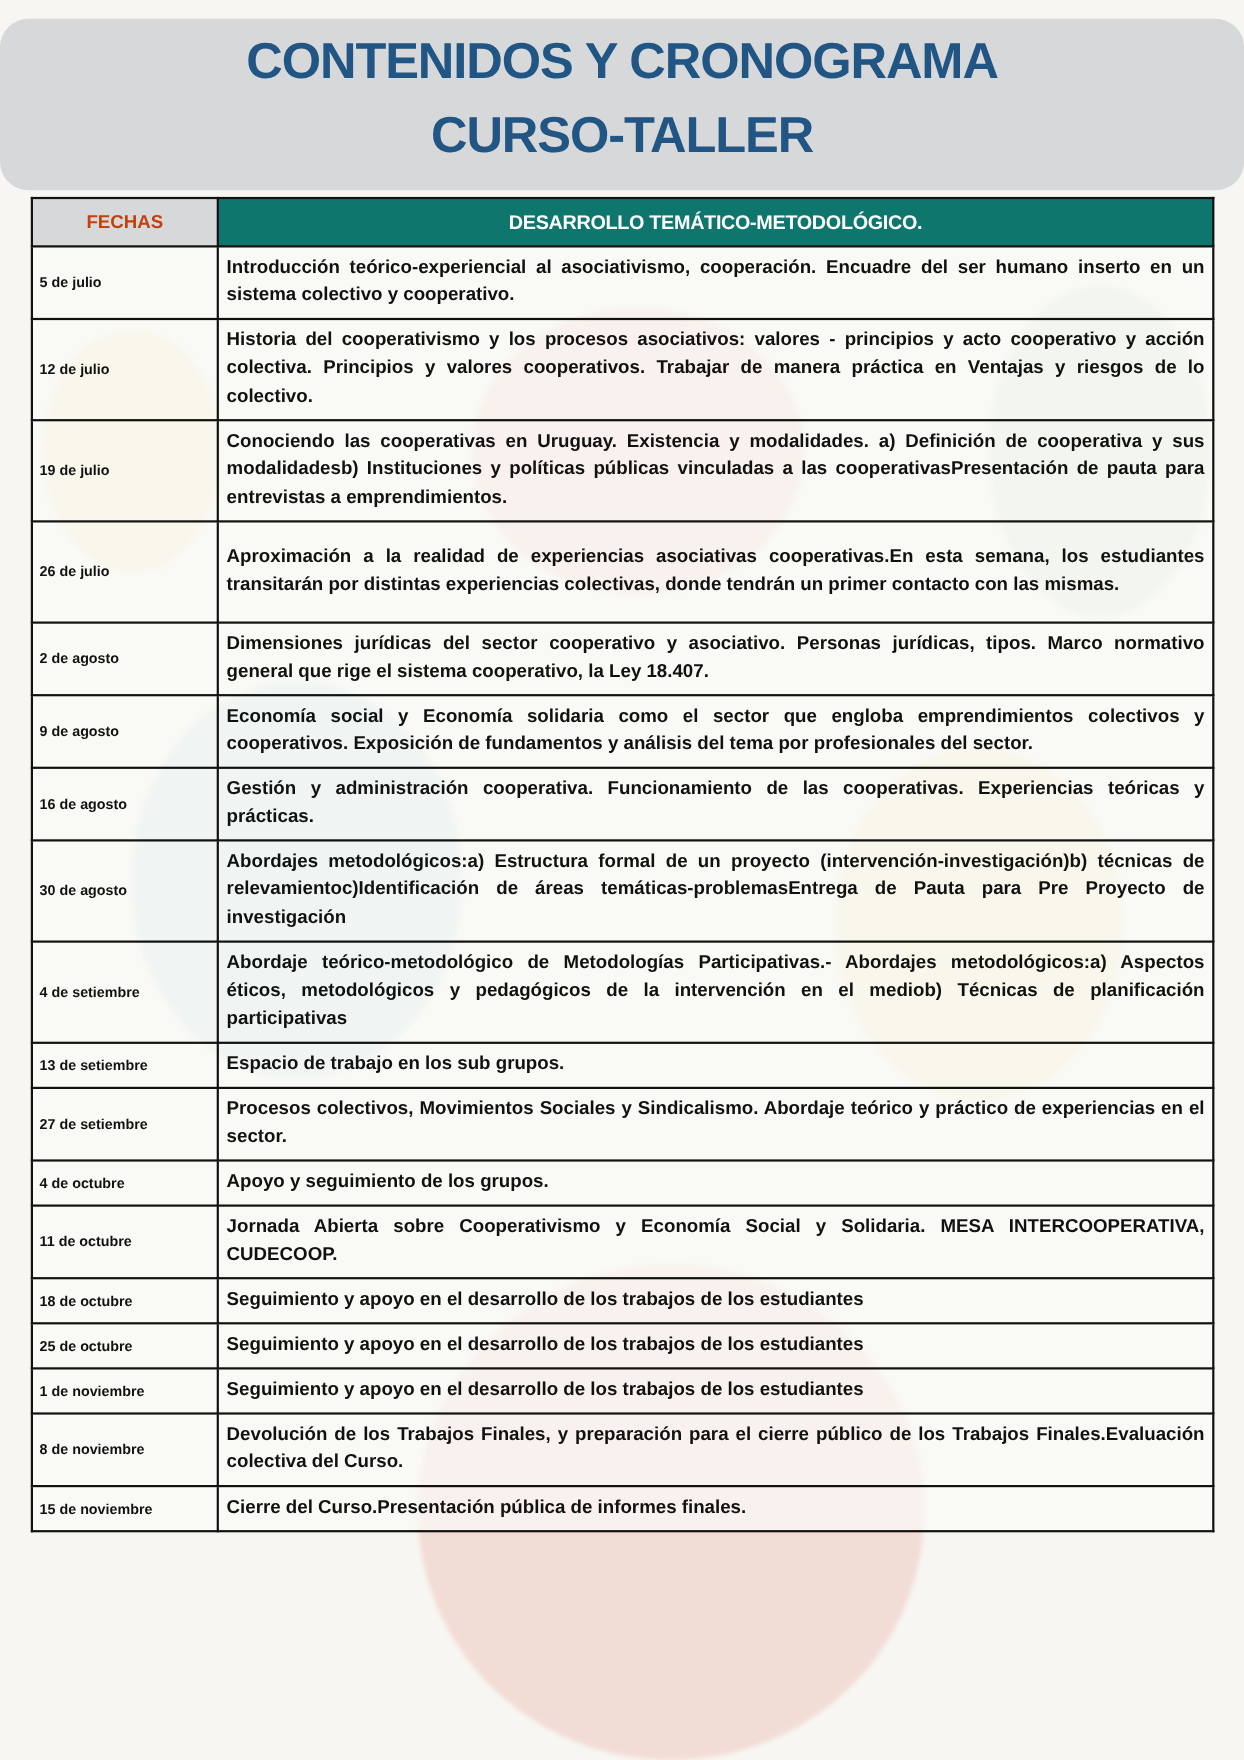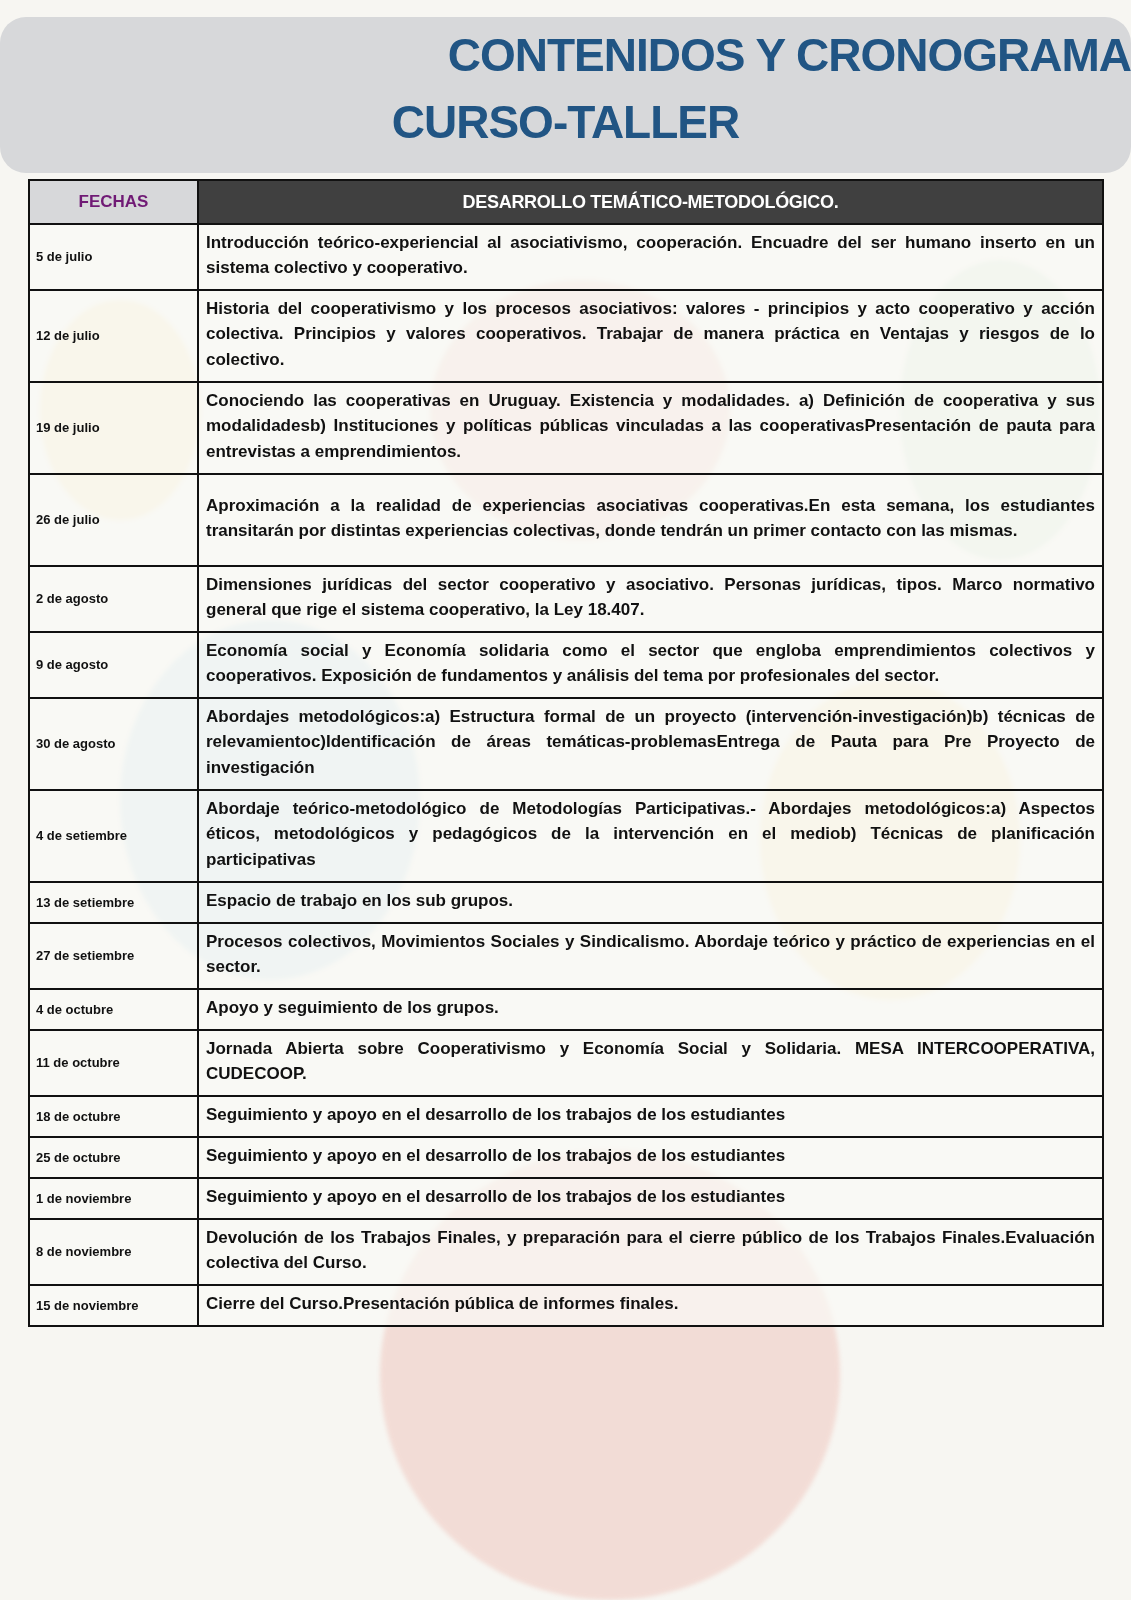--- a/index.html
+++ b/index.html
@@ -12,30 +12,30 @@
     .bg-blob { position: absolute; border-radius: 50%; opacity: 0.18; filter: blur(2px); }
     .header {
       position: absolute; left: 0; top: 17px; width: 1131px; height: 156px;
       background: #d7d8da; border-radius: 26px;
     }
     .title {
       position: absolute; left: 0; width: 1131px; text-align: center;
       color: #215584; font-weight: bold; font-size: 46px; letter-spacing: -1px;
       font-family: "Liberation Sans", sans-serif;
     }
-    .title.l1 { top: 28px; text-align: right; }
+    .title.l1 { top: 28px; }
     .title.l2 { top: 95px; }
     table {
       position: absolute; left: 28px; top: 179px; width: 1076px;
       border-collapse: collapse; table-layout: fixed;
     }
     td, th { border: 2.5px solid #111; padding: 0 7px; }
     th { height: 42px; font-weight: bold; }
-    th.c1 { width: 153px; background: #d7d8da; color: #701a75; font-size: 17px; }
-    th.c2 { background: #404040; color: #ffffff; font-size: 18px; letter-spacing: -0.3px; text-align: center; }
+    th.c1 { width: 153px; background: #d7d8da; color: #c2410c; font-size: 17px; }
+    th.c2 { background: #0f766e; color: #ffffff; font-size: 18px; letter-spacing: -0.3px; text-align: center; }
     td { background: rgba(250,249,245,0.72); color: #111; font-weight: bold; font-size: 17px; line-height: 25.5px; }
     td.date { font-size: 13px; padding-left: 6px; }
     td.desc { text-align: justify; padding-top: 3px; padding-bottom: 7px; }
     tr.h1 td { height: 29px; }
     tr.h2 td { height: 54px; }
     tr.h3 td { height: 80px; }
   </style>
 </head>
 <body>
 
@@ -75,20 +75,24 @@
         <td class="desc">Aproximación a la realidad de experiencias asociativas cooperativas.En esta semana, los estudiantes transitarán por distintas experiencias colectivas, donde tendrán un primer contacto con las mismas.</td>
       </tr>
       <tr class="h2">
         <td class="date">2 de agosto</td>
         <td class="desc">Dimensiones jurídicas del sector cooperativo y asociativo. Personas jurídicas, tipos. Marco normativo general que rige el sistema cooperativo, la Ley 18.407.</td>
       </tr>
       <tr class="h2">
         <td class="date">9 de agosto</td>
         <td class="desc">Economía social y Economía solidaria como el sector que engloba emprendimientos colectivos y cooperativos. Exposición de fundamentos y análisis del tema por profesionales del sector.</td>
       </tr>
+      <tr class="h2">
+        <td class="date">16 de agosto</td>
+        <td class="desc">Gestión y administración cooperativa. Funcionamiento de las cooperativas. Experiencias teóricas y prácticas.</td>
+      </tr>
       <tr class="h3">
         <td class="date">30 de agosto</td>
         <td class="desc">Abordajes metodológicos:a) Estructura formal de un proyecto (intervención-investigación)b) técnicas de relevamientoc)Identificación de áreas temáticas-problemasEntrega de Pauta para Pre Proyecto de investigación</td>
       </tr>
       <tr class="h3">
         <td class="date">4 de setiembre</td>
         <td class="desc">Abordaje teórico-metodológico de Metodologías Participativas.- Abordajes metodológicos:a) Aspectos éticos, metodológicos y pedagógicos de la intervención en el mediob) Técnicas de planificación participativas</td>
       </tr>
       <tr class="h1">
         <td class="date">13 de setiembre</td>

